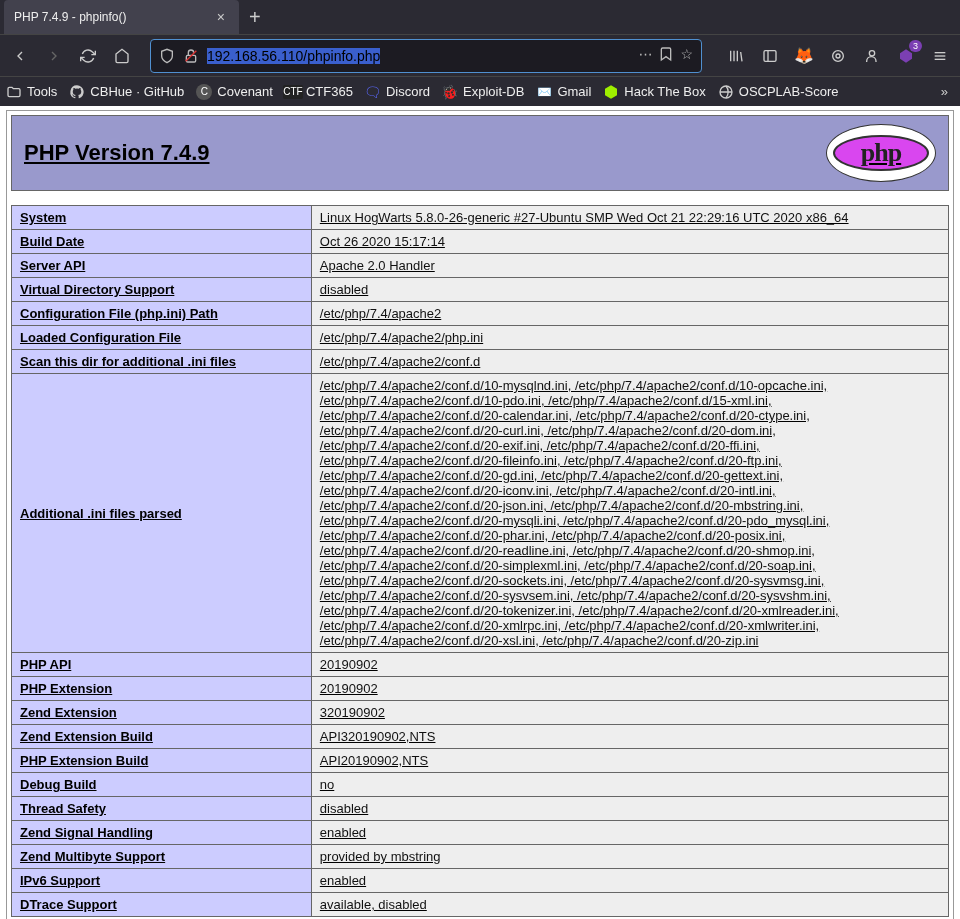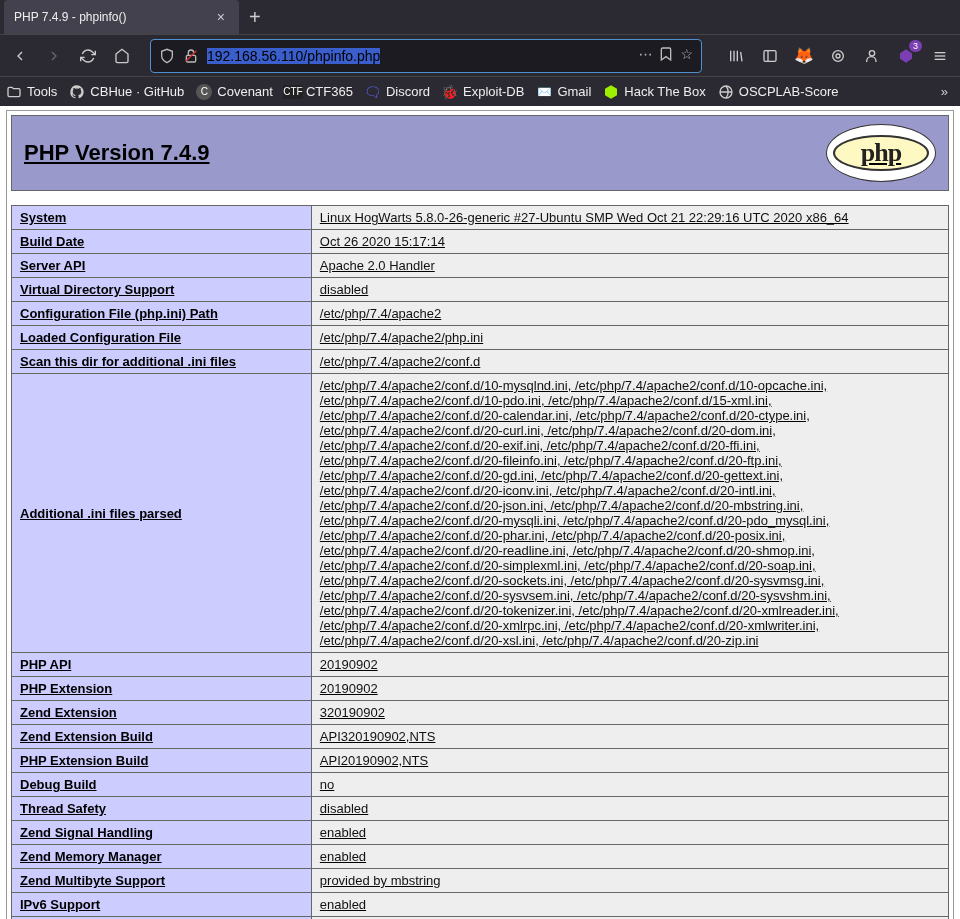--- a/index.html
+++ b/index.html
@@ -31,21 +31,21 @@
 .bookmark .bicon { width: 16px; height: 16px; display: inline-flex; align-items: center; justify-content: center; border-radius: 2px; font-size: 10px; }
 .bm-overflow { color: #ccc; cursor: pointer; margin-left: auto; padding: 0 6px; }
 
 
 .viewport { background: #fff; height: calc(919px - 34px - 42px - 30px); overflow-y: scroll; padding: 4px 6px; text-decoration: underline; }
 .phpinfo { background: #fff; border: 1px solid #999; padding: 4px; }
 
 .hdr { display: flex; align-items: center; justify-content: space-between; background: #9999cc; border: 1px solid #666; padding: 8px 12px; }
 .hdr h1 { font-size: 22px; font-weight: bold; color: #000; }
 .php-logo { background: #fff; border: 1px solid #333; border-radius: 50% / 50%; width: 110px; height: 58px; display: flex; align-items: center; justify-content: center; }
-.php-logo-inner { background: #fef9c3; color: #222; font-family: serif; font-size: 26px; font-weight: bold; letter-spacing: -1px; border-radius: 50% / 50%; width: 96px; height: 36px; display: flex; align-items: center; justify-content: center; border: 2px solid #333; }
+.php-logo-inner { background: #d946ef; color: #222; font-family: serif; font-size: 26px; font-weight: bold; letter-spacing: -1px; border-radius: 50% / 50%; width: 96px; height: 36px; display: flex; align-items: center; justify-content: center; border: 2px solid #333; }
 
 .info-table { width: 100%; border-collapse: collapse; margin-top: 14px; font-size: 13px; }
 .info-table td { border: 1px solid #666; padding: 4px 8px; vertical-align: middle; text-align: left; }
 .info-table td.k { background: #ccccff; font-weight: bold; width: 32%; color: #000; }
 .info-table td.v { background: #eee; color: #111; word-break: break-word; }
 
 .sec-ic { width:16px; height:16px; display:inline-block; }
 </style>
 </head>
 <body>
@@ -285,24 +285,20 @@
           </tr>
           <tr>
             <td class="k">Thread Safety</td>
             <td class="v">disabled</td>
           </tr>
           <tr>
             <td class="k">Zend Signal Handling</td>
             <td class="v">enabled</td>
           </tr>
           <tr>
-            <td class="k">Zend Memory Manager</td>
-            <td class="v">enabled</td>
-          </tr>
-          <tr>
             <td class="k">Zend Multibyte Support</td>
             <td class="v">provided by mbstring</td>
           </tr>
           <tr>
             <td class="k">IPv6 Support</td>
             <td class="v">enabled</td>
           </tr>
           <tr>
             <td class="k">DTrace Support</td>
             <td class="v">available, disabled</td>

